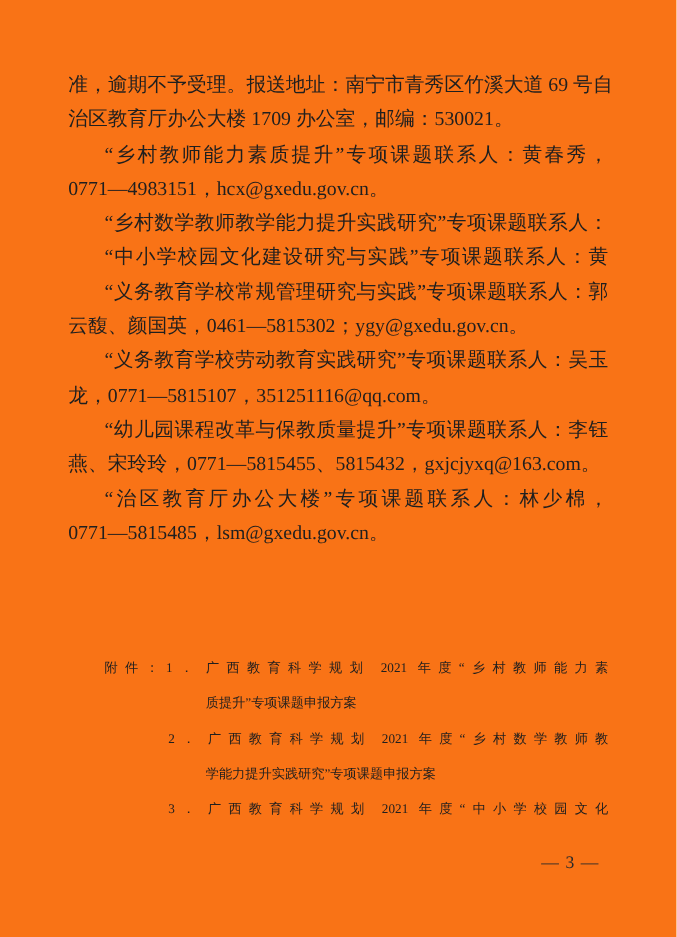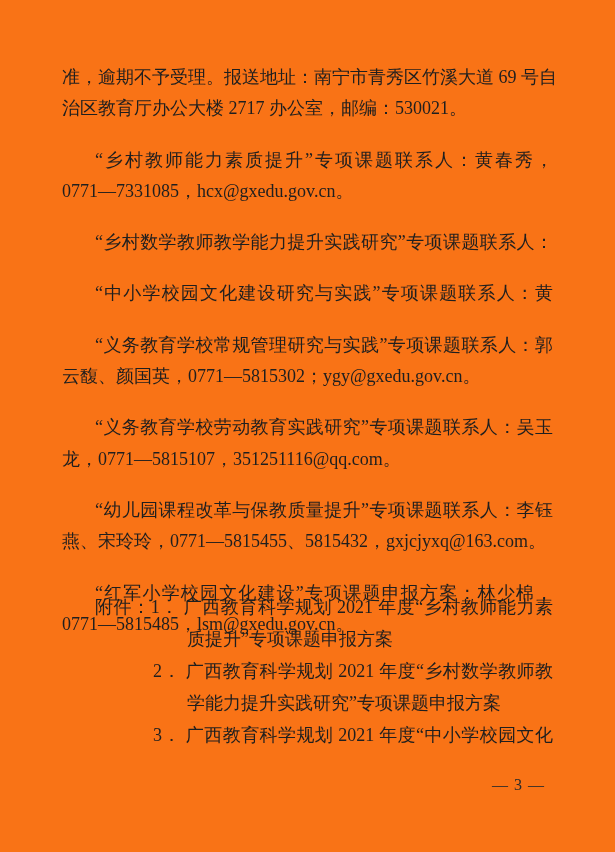--- a/index.html
+++ b/index.html
@@ -14,31 +14,31 @@
   }
   .body-text {
     position: absolute;
     left: 62px;
     right: 62px;
     top: 62px;
     font-size: 18px;
     line-height: 31.3px;
   }
   .ln { white-space: nowrap; }
-  .ind { text-indent: 33px; margin-top: 20px; }
+  .ind { text-indent: 33px; }
   .fill {
     text-align: justify;
     text-align-last: justify;
   }
   .attachments {
     position: absolute;
     left: 62px;
     right: 62px;
     top: 591px;
-    font-size: 18px;
+    font-size: 12px;
     line-height: 32px;
   }
   .att-r1 { padding-left: 33px; }
   .att-rn { padding-left: 91px; }
   .att-cont { padding-left: 125px; }
   .att-num { padding-right: 5px; }
   .footer {
     position: absolute;
     left: 492px;
     top: 776px;
@@ -47,32 +47,32 @@
     color: #2a2a2a;
   }
 </style>
 </head>
 <body>
 
 <div class="page">
 
   <div class="body-text">
     <div class="ln fill">准，逾期不予受理。报送地址：南宁市青秀区竹溪大道 69 号自</div>
-    <div class="ln">治区教育厅办公大楼 2717 办公室，邮编：530021。</div>
+    <div class="ln">治区教育厅办公大楼 1709 办公室，邮编：530021。</div>
     <div class="ln ind fill">“乡村教师能力素质提升”专项课题联系人：黄春秀，</div>
-    <div class="ln">0771—7331085，hcx@gxedu.gov.cn。</div>
+    <div class="ln">0771—4983151，hcx@gxedu.gov.cn。</div>
     <div class="ln ind fill">“乡村数学教师教学能力提升实践研究”专项课题联系人：</div>
     <div class="ln ind fill">“中小学校园文化建设研究与实践”专项课题联系人：黄</div>
     <div class="ln ind fill">“义务教育学校常规管理研究与实践”专项课题联系人：郭</div>
-    <div class="ln">云馥、颜国英，0771—5815302；ygy@gxedu.gov.cn。</div>
+    <div class="ln">云馥、颜国英，0461—5815302；ygy@gxedu.gov.cn。</div>
     <div class="ln ind fill">“义务教育学校劳动教育实践研究”专项课题联系人：吴玉</div>
     <div class="ln">龙，0771—5815107，351251116@qq.com。</div>
     <div class="ln ind fill">“幼儿园课程改革与保教质量提升”专项课题联系人：李钰</div>
     <div class="ln">燕、宋玲玲，0771—5815455、5815432，gxjcjyxq@163.com。</div>
-    <div class="ln ind fill">“红军小学校园文化建设”专项课题申报方案：林少棉，</div>
+    <div class="ln ind fill">“治区教育厅办公大楼”专项课题联系人：林少棉，</div>
     <div class="ln">0771—5815485，lsm@gxedu.gov.cn。</div>
   </div>
 
   <div class="attachments">
     <div class="ln att-r1 fill"><span class="att-label">附件：</span><span class="att-num">1．</span><span>广西教育科学规划 2021 年度“乡村教师能力素</span></div>
     <div class="ln att-cont">质提升”专项课题申报方案</div>
     <div class="ln att-rn fill"><span class="att-num">2．</span><span>广西教育科学规划 2021 年度“乡村数学教师教</span></div>
     <div class="ln att-cont">学能力提升实践研究”专项课题申报方案</div>
     <div class="ln att-rn fill"><span class="att-num">3．</span><span>广西教育科学规划 2021 年度“中小学校园文化</span></div>
   </div>

